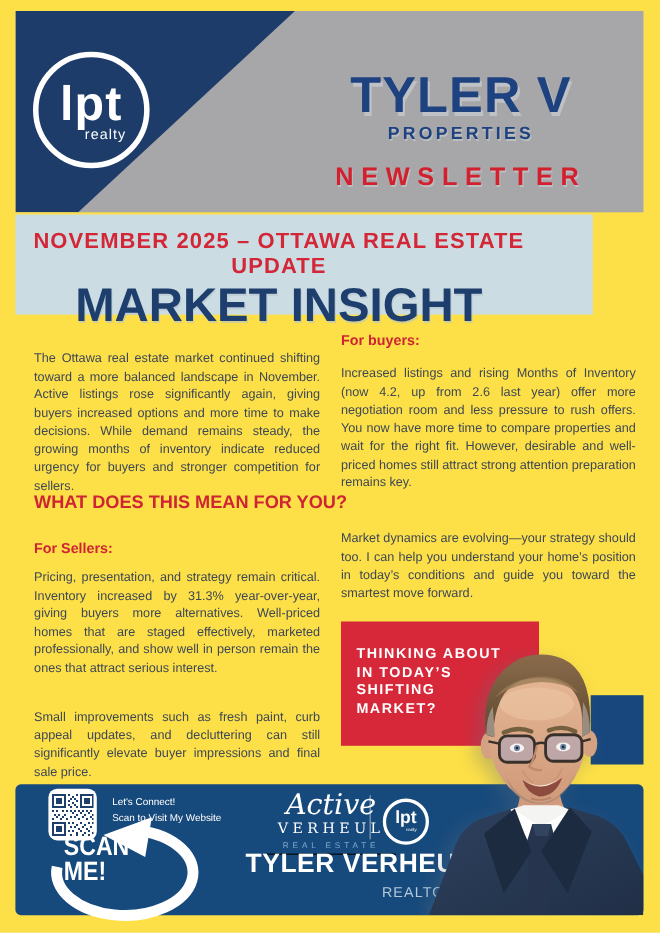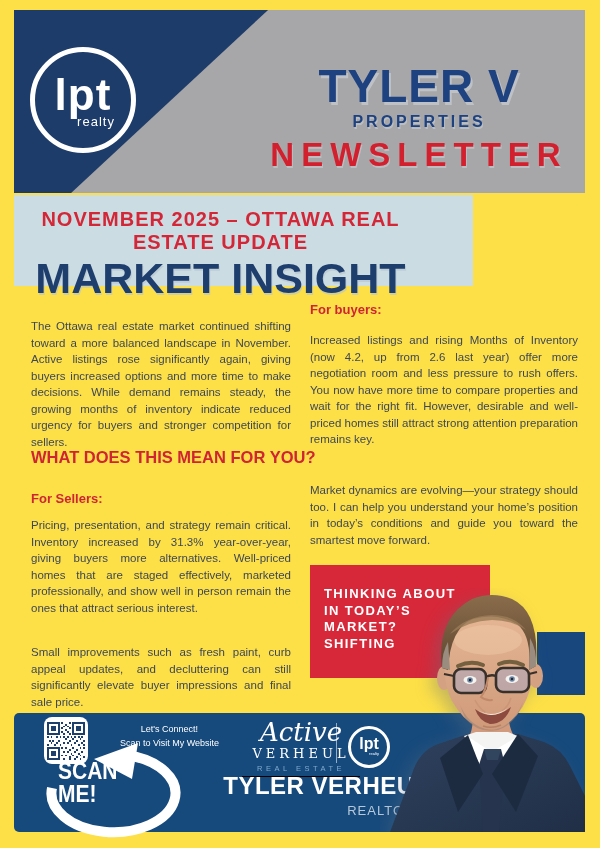--- a/index.html
+++ b/index.html
@@ -13,25 +13,25 @@
        clip-path:polygon(0 0,44.5% 0,10% 100%,0 100%);}
   .lpt-logo{position:absolute;left:16px;top:37px;width:106px;height:106px;border:5px solid #ffffff;
        border-radius:50%;box-sizing:border-box;display:flex;flex-direction:column;align-items:center;justify-content:center;}
   .lpt-logo .lpt-main{color:#fff;font-size:44px;font-weight:700;line-height:.8;letter-spacing:1px;margin-top:6px;}
   .lpt-logo .lpt-sub{color:#fff;font-size:13px;letter-spacing:1px;margin-left:26px;margin-top:2px;}
   .header-titles{position:absolute;left:250px;top:52px;width:310px;text-align:center;}
   .title-main{font-size:46px;font-weight:800;color:#1e4180;letter-spacing:1px;line-height:1.05;
        text-shadow:2px 3px 0 rgba(210,215,220,.55);}
   .title-sub{font-size:16px;font-weight:700;color:#1e4180;letter-spacing:3px;margin-top:3px;
        text-shadow:1px 2px 0 rgba(210,215,220,.5);}
-  .title-news{font-size:33px;font-weight:800;color:#d3202e;letter-spacing:7px;margin-top:5px;
+  .title-news{font-size:23px;font-weight:800;color:#d3202e;letter-spacing:7px;margin-top:16px;
        text-shadow:1px 2px 0 rgba(210,215,220,.5);}
 
   
-  .band{position:absolute;left:14px;top:195px;width:459px;height:91px;background:#ccdce3;
+  .band{position:absolute;left:14px;top:195px;width:525px;height:91px;background:#ccdce3;
        text-align:center;box-sizing:border-box;padding-top:13px;padding-right:46px;}
   .band-kicker{font-size:20px;font-weight:800;color:#d32738;letter-spacing:1px;}
   .band-title{font-size:43px;font-weight:800;color:#1e3e6d;letter-spacing:0;line-height:1.05;margin-top:2px;
        text-shadow:1px 2px 0 rgba(180,195,205,.6);}
 
   
   .body-text{font-size:11.5px;line-height:16.5px;color:#3e4756;text-align:justify;position:absolute;margin:0;}
   .p-intro{left:31px;top:318px;width:260px;}
   .h-red{position:absolute;left:31px;top:448px;font-size:16.5px;font-weight:800;color:#cf2433;margin:0;text-align:right;}
   .lbl-red{position:absolute;font-size:13px;font-weight:700;color:#cf2433;margin:0;}
@@ -46,21 +46,21 @@
   .cta-box{position:absolute;left:310px;top:565px;width:180px;height:113px;background:#d62839;z-index:4;
        box-sizing:border-box;padding:21px 0 0 14px;}
   .cta-line{color:#ffffff;font-size:13px;font-weight:700;letter-spacing:1.4px;line-height:16.5px;}
 
   .navy-square{position:absolute;left:537px;top:632px;width:48px;height:63px;background:#17477d;z-index:4;}
 
   
   .footer{position:absolute;left:14px;top:713px;width:571px;height:119px;background:#174a7c;border-radius:5px;z-index:3;}
   .qr-tile{position:absolute;left:30px;top:4px;width:44px;height:47px;background:#ffffff;border-radius:8px;
        display:flex;align-items:center;justify-content:center;}
-  .connect{position:absolute;left:88px;top:9px;width:135px;text-align:center;color:#ffffff;font-size:9px;line-height:14px;}
+  .connect{position:absolute;left:88px;top:9px;width:135px;color:#ffffff;font-size:9px;line-height:14px;}
   .scan-arrow{position:absolute;left:18px;top:30px;width:160px;height:100px;}
   .scan-me{position:absolute;left:44px;top:46px;color:#ffffff;font-weight:800;font-size:21px;line-height:.95;
        transform:scaleY(1.15);transform-origin:top left;letter-spacing:0;z-index:2;}
   .script-block{position:absolute;left:228px;top:6px;width:118px;text-align:center;color:#ffffff;}
   .script-name{font-family:"DejaVu Serif",serif;font-style:italic;font-size:26px;line-height:1;}
   .script-surname{font-family:"DejaVu Serif",serif;font-size:13px;letter-spacing:4px;margin-top:1px;}
   .script-sub{font-size:7.5px;letter-spacing:3.5px;color:#7fa9cc;margin-top:3px;border-bottom:1px solid #000000;padding-bottom:3px;}
   .footer-divider{position:absolute;left:322px;top:10px;width:1px;height:40px;background:rgba(255,255,255,.55);}
   .lpt-small{position:absolute;left:334px;top:13px;width:42px;height:42px;border:3px solid #ffffff;border-radius:50%;
        box-sizing:border-box;display:flex;flex-direction:column;align-items:center;justify-content:center;color:#fff;}
@@ -103,22 +103,22 @@
   <h3 class="lbl-red lbl-sellers">For Sellers:</h3>
   <p class="body-text p-sellers1">Pricing, presentation, and strategy remain critical. Inventory increased by 31.3% year-over-year, giving buyers more alternatives. Well-priced homes that are staged effectively, marketed professionally, and show well in person remain the ones that attract serious interest.</p>
   <p class="body-text p-sellers2">Small improvements such as fresh paint, curb appeal updates, and decluttering can still significantly elevate buyer impressions and final sale price.</p>
   <h3 class="lbl-red lbl-buyers">For buyers:</h3>
   <p class="body-text p-buyers1">Increased listings and rising Months of Inventory (now 4.2, up from 2.6 last year) offer more negotiation room and less pressure to rush offers. You now have more time to compare properties and wait for the right fit. However, desirable and well-priced homes still attract strong attention preparation remains key.</p>
   <p class="body-text p-buyers2">Market dynamics are evolving—your strategy should too. I can help you understand your home’s position in today’s conditions and guide you toward the smartest move forward.</p>
 
   <div class="cta-box">
     <div class="cta-line">THINKING ABOUT</div>
     <div class="cta-line">IN TODAY’S</div>
+    <div class="cta-line">SHIFTING</div>
     <div class="cta-line">MARKET?</div>
-    <div class="cta-line">SHIFTING</div>
   </div>
 
   <div class="navy-square"></div>
 
   <div class="footer">
     <div class="qr-tile">
       <svg width="38" height="40" viewBox="0 0 21 21" shape-rendering="crispEdges">
         <g fill="#1c3f6b">
           <path d="M0 0h7v7h-7z"></path>
             <path d="M14 0h7v7h-7z"></path>

